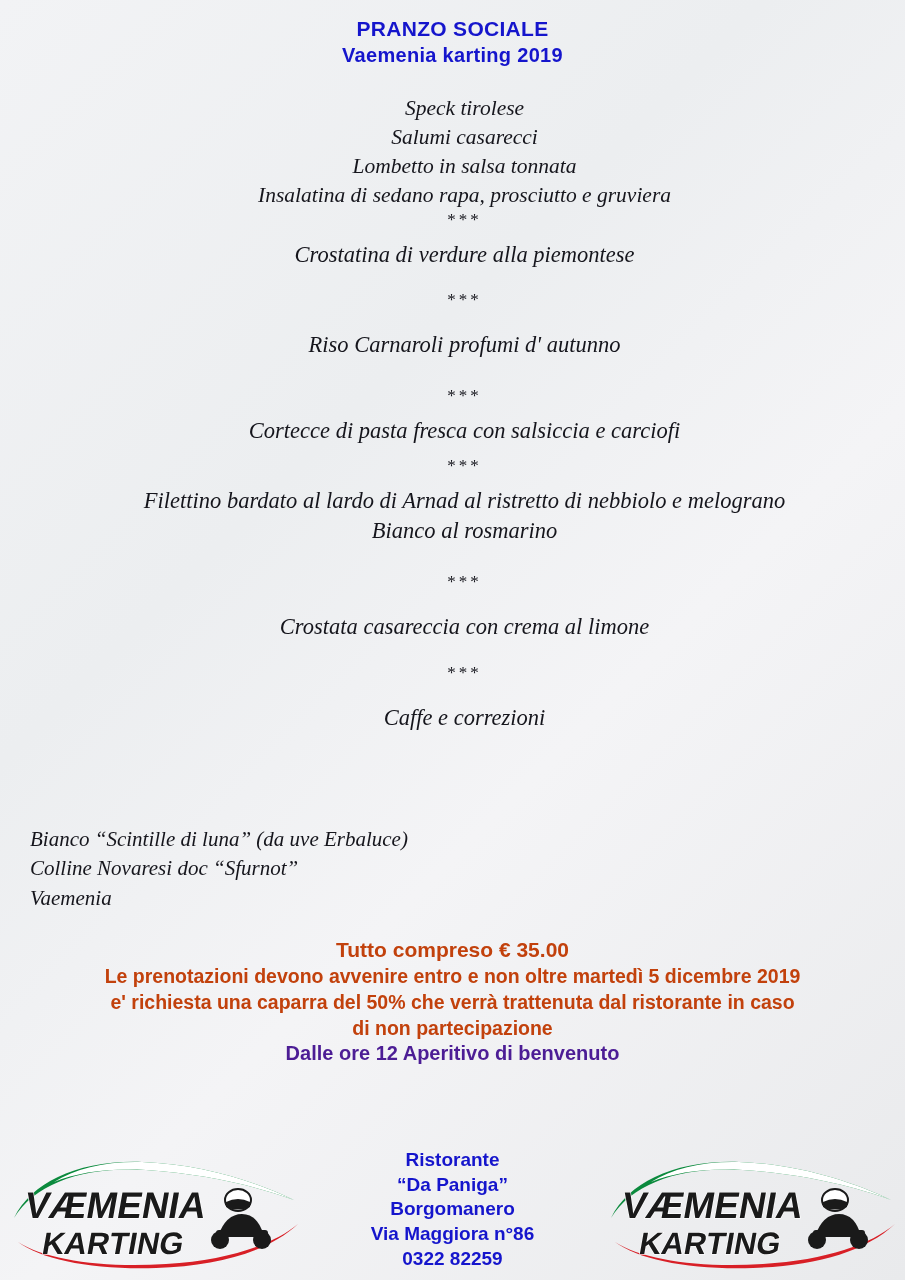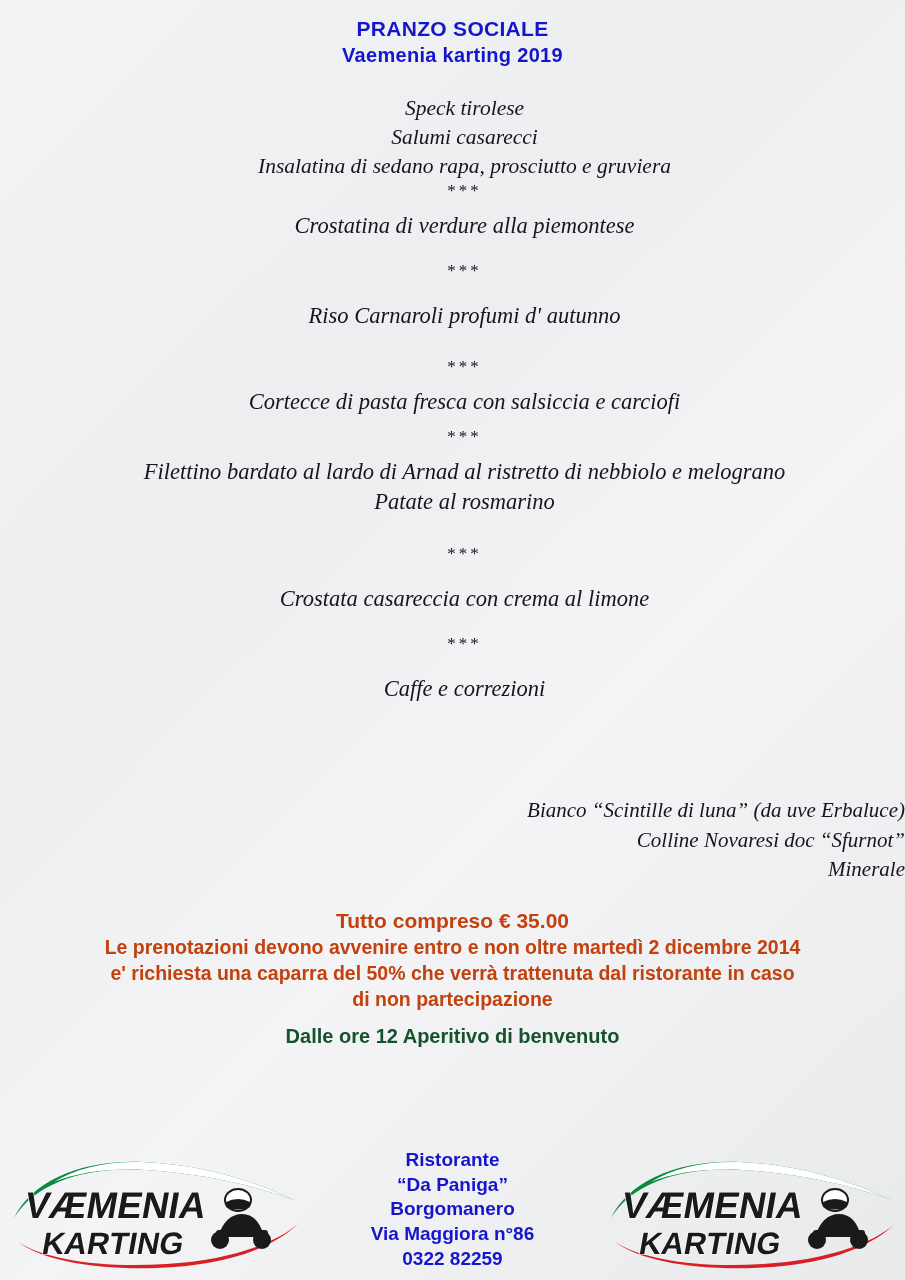--- a/index.html
+++ b/index.html
@@ -59,51 +59,51 @@
     letter-spacing: 3px;
     color: #15151c;
   }
   .gap-s { height: 10px; }
   .gap-m { height: 20px; }
   .gap-l { height: 26px; }
 
   
   .wines {
     margin-top: 92px;
-    padding-left: 44px;
+    padding-left: 30px;
     color: #15151c;
     font-family: "Liberation Serif", serif;
     font-style: italic;
     font-size: 21px;
     line-height: 1.42;
-    text-align: right;
+    text-align: left;
   }
 
   
   .notes {
     margin-top: 22px;
     text-align: center;
     font-family: "Liberation Sans", sans-serif;
     font-weight: bold;
     color: #c2410c;
     font-size: 20px;
     line-height: 1.33;
   }
   .notes .price {
     font-size: 21px;
   }
   .notes .cond {
     font-size: 19.5px;
   }
   .aperitivo {
-    margin-top: 12px;
-    text-align: center;
-    font-family: "Liberation Sans", sans-serif;
-    font-weight: bold;
-    color: #14532d;
+    margin-top: 0;
+    text-align: center;
+    font-family: "Liberation Sans", sans-serif;
+    font-weight: bold;
+    color: #4c1d95;
     font-size: 20px;
   }
 
   
   .footer {
     position: absolute;
     left: 0;
     right: 0;
     bottom: 0;
     height: 140px;
@@ -139,20 +139,21 @@
 
   <div class="header">
     <div>PRANZO SOCIALE</div>
     <div class="line2">Vaemenia karting 2019</div>
   </div>
 
   <div class="menu">
 
     <div class="dish">Speck tirolese</div>
     <div class="dish">Salumi  casarecci</div>
+    <div class="dish">Lombetto in salsa tonnata</div>
     <div class="dish">Insalatina  di sedano rapa, prosciutto e gruviera</div>
 
     <div class="sep">***</div>
     <div class="gap-s"></div>
 
     <div class="dish big">Crostatina di verdure alla piemontese</div>
 
     <div class="gap-m"></div>
     <div class="sep">***</div>
     <div class="gap-m"></div>
@@ -163,44 +164,44 @@
     <div class="sep">***</div>
     <div class="gap-s"></div>
 
     <div class="dish big">Cortecce di pasta fresca con salsiccia e carciofi</div>
 
     <div class="gap-s"></div>
     <div class="sep">***</div>
     <div class="gap-s"></div>
 
     <div class="dish big">Filettino bardato al lardo di Arnad al ristretto di nebbiolo e melograno</div>
-    <div class="dish big">Patate al rosmarino</div>
+    <div class="dish big">Bianco al rosmarino</div>
 
     <div class="gap-l"></div>
     <div class="sep">***</div>
     <div class="gap-m"></div>
 
     <div class="dish big">Crostata casareccia con crema al limone</div>
 
     <div class="gap-m"></div>
     <div class="sep">***</div>
     <div class="gap-m"></div>
 
     <div class="dish big">Caffe e correzioni</div>
   </div>
 
   <div class="wines">
     <div>Bianco  “Scintille di luna” (da uve Erbaluce)</div>
     <div>Colline Novaresi doc “Sfurnot”</div>
-    <div>Minerale</div>
+    <div>Vaemenia</div>
   </div>
 
   <div class="notes">
     <div class="price">Tutto compreso € 35.00</div>
-    <div class="cond">Le prenotazioni devono avvenire entro e non oltre martedì 2 dicembre 2014</div>
+    <div class="cond">Le prenotazioni devono avvenire entro e non oltre martedì 5 dicembre 2019</div>
     <div class="cond">e' richiesta una caparra del 50% che verrà trattenuta dal ristorante in caso</div>
     <div class="cond">di non partecipazione</div>
   </div>
   <div class="aperitivo">Dalle ore 12  Aperitivo di benvenuto</div>
 
   <div class="footer">
 
     <div class="restaurant">
       <div>Ristorante</div>
       <div>“Da Paniga”</div>

